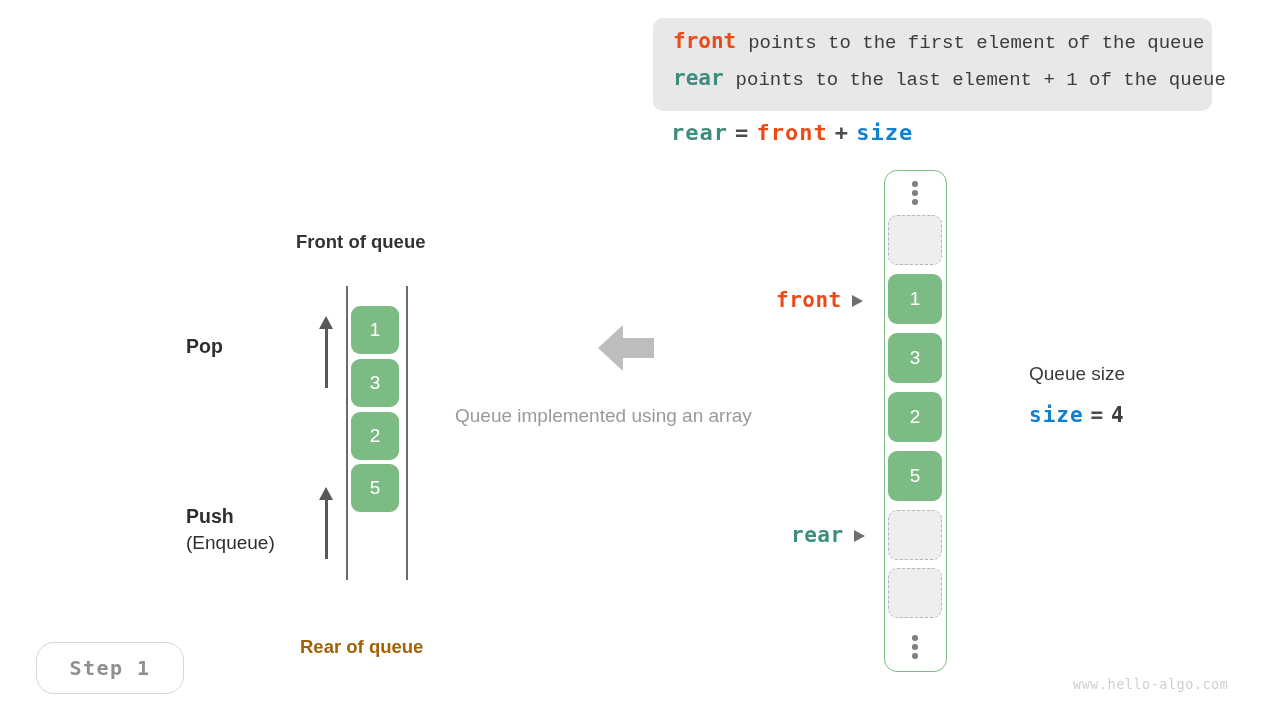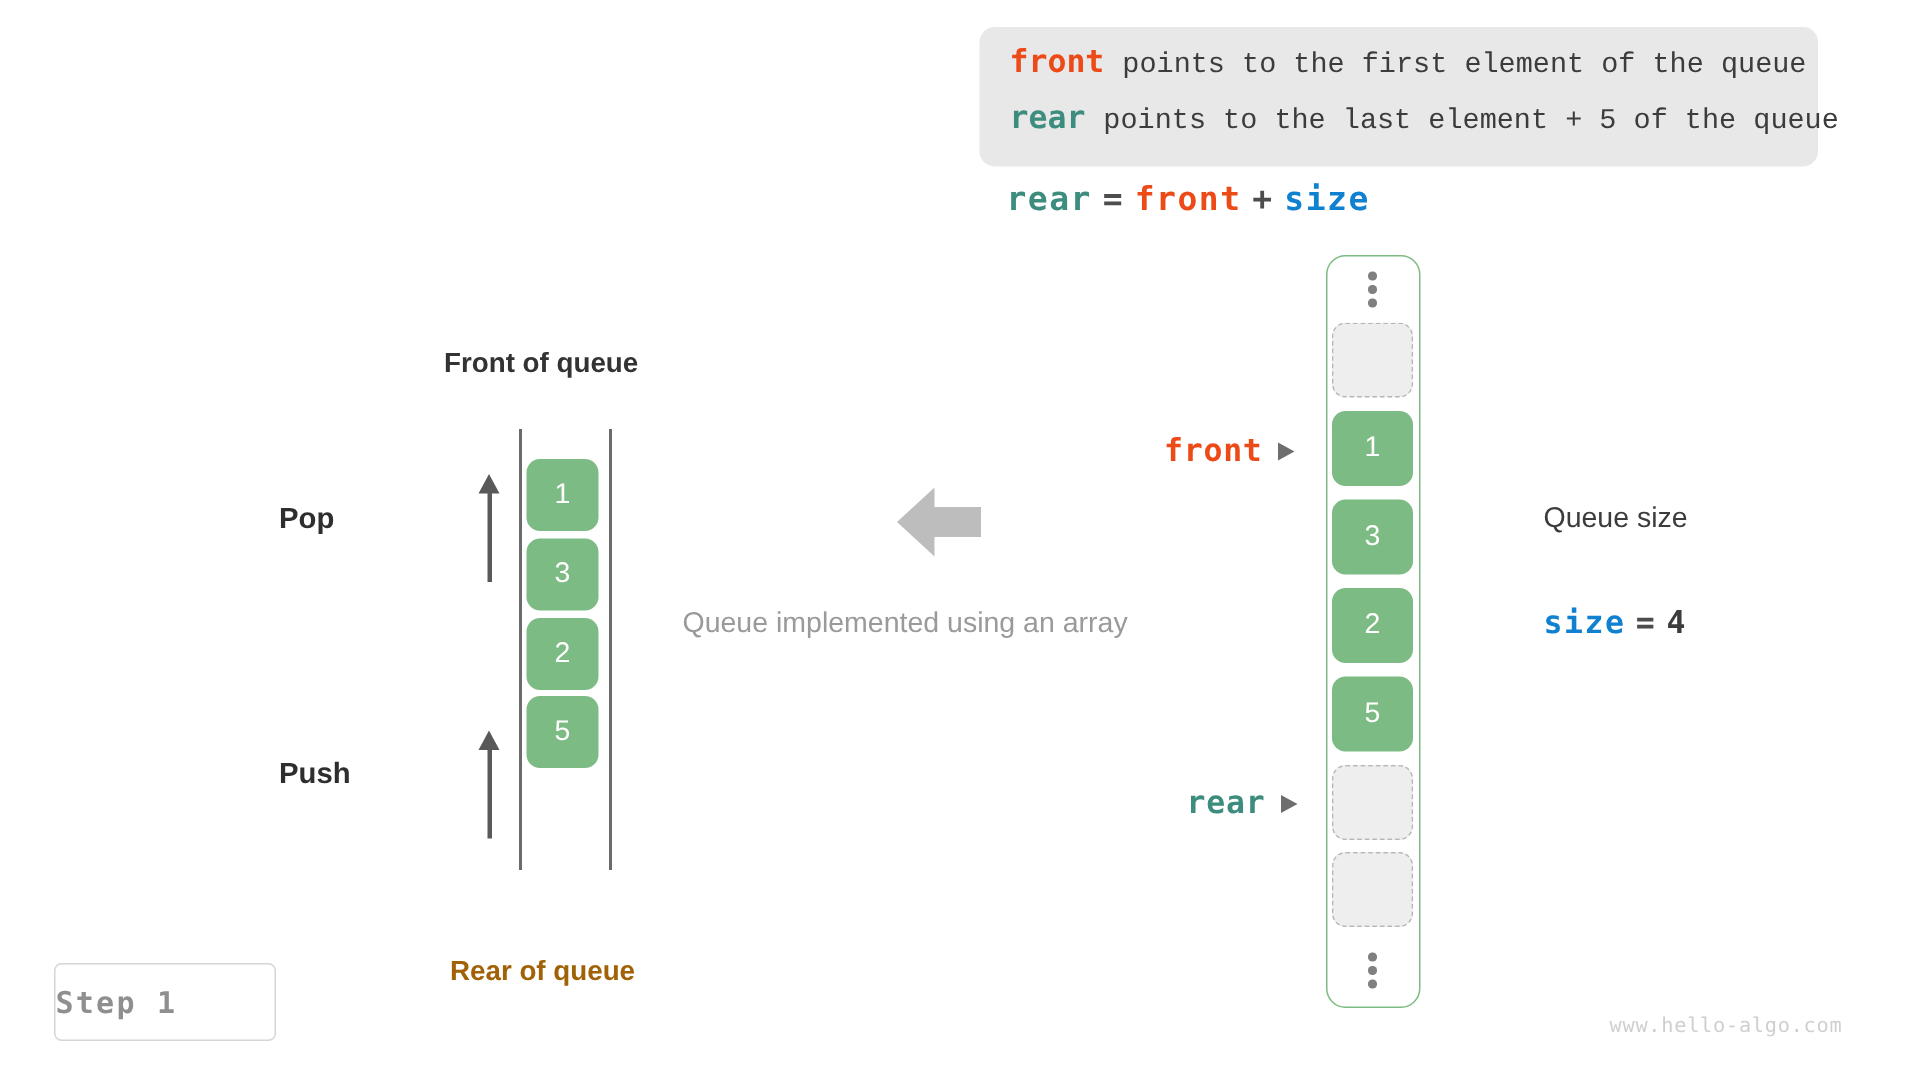--- a/index.html
+++ b/index.html
@@ -242,21 +242,21 @@
     border-left: 11px solid #6e6e6e;
     margin-left: 10px;
     margin-top: 2px;
   }
   #ptr-front { left: 776px; top: 288px; }
   #ptr-rear  { left: 791px; top: 523px; }
 
   
   #size-title {
     left: 1029px;
-    top: 335px;
+    top: 363px;
     font-size: 19px;
     color: #3c3c3c;
     white-space: nowrap;
   }
   #size-value {
     left: 1029px;
     top: 379px;
     font-size: 21px;
     letter-spacing: 1px;
     white-space: nowrap;
@@ -264,23 +264,24 @@
   }
   #size-value span { font-family: "DejaVu Sans Mono", monospace; font-weight: bold; }
 
   
   #step-badge {
     left: 36px;
     top: 642px;
     width: 146px;
     height: 50px;
     border: 1.5px solid #d6d6d6;
-    border-radius: 5px;
-    display: flex;
-    align-items: center;
+    border-radius: 18px;
+    display: flex;
+    align-items: center;
+    justify-content: center;
     background: #ffffff;
   }
   #step-badge .step-text {
     font-family: "DejaVu Sans Mono", monospace;
     font-weight: bold;
     font-size: 20px;
     letter-spacing: 1.5px;
     color: #8f8f8f;
   }
 
@@ -298,21 +299,21 @@
 </head>
 <body>
 
 <div class="abs" id="legend-box">
   <div class="legend-line">
     <span class="mono legend-kw kw-front">front</span>
     <span class="legend-text">points to the first element of the queue</span>
   </div>
   <div class="legend-line">
     <span class="mono legend-kw kw-rear">rear</span>
-    <span class="legend-text">points to the last element + 5 of the queue</span>
+    <span class="legend-text">points to the last element + 1 of the queue</span>
   </div>
 </div>
 
 <div class="abs" id="formula">
   <span class="kw-rear">rear</span>
   <span class="op">=</span>
   <span class="kw-front">front</span>
   <span class="op">+</span>
   <span class="kw-size">size</span>
 </div>
@@ -330,20 +331,21 @@
 <div class="abs op-label" id="pop-label">
   <span class="op-title">Pop</span>
 </div>
 <div class="abs up-arrow" id="pop-arrow">
   <div class="head"></div>
     <div class="shaft"></div>
 </div>
 
 <div class="abs op-label" id="push-label">
   <span class="op-title">Push</span>
+  <span class="op-sub">(Enqueue)</span>
 </div>
 <div class="abs up-arrow" id="push-arrow">
   <div class="head"></div>
     <div class="shaft"></div>
 </div>
 
 <div class="abs" id="rear-of-queue-label">Rear of queue</div>
 
 <div class="abs" id="center-arrow">
   <div class="tail"></div>

